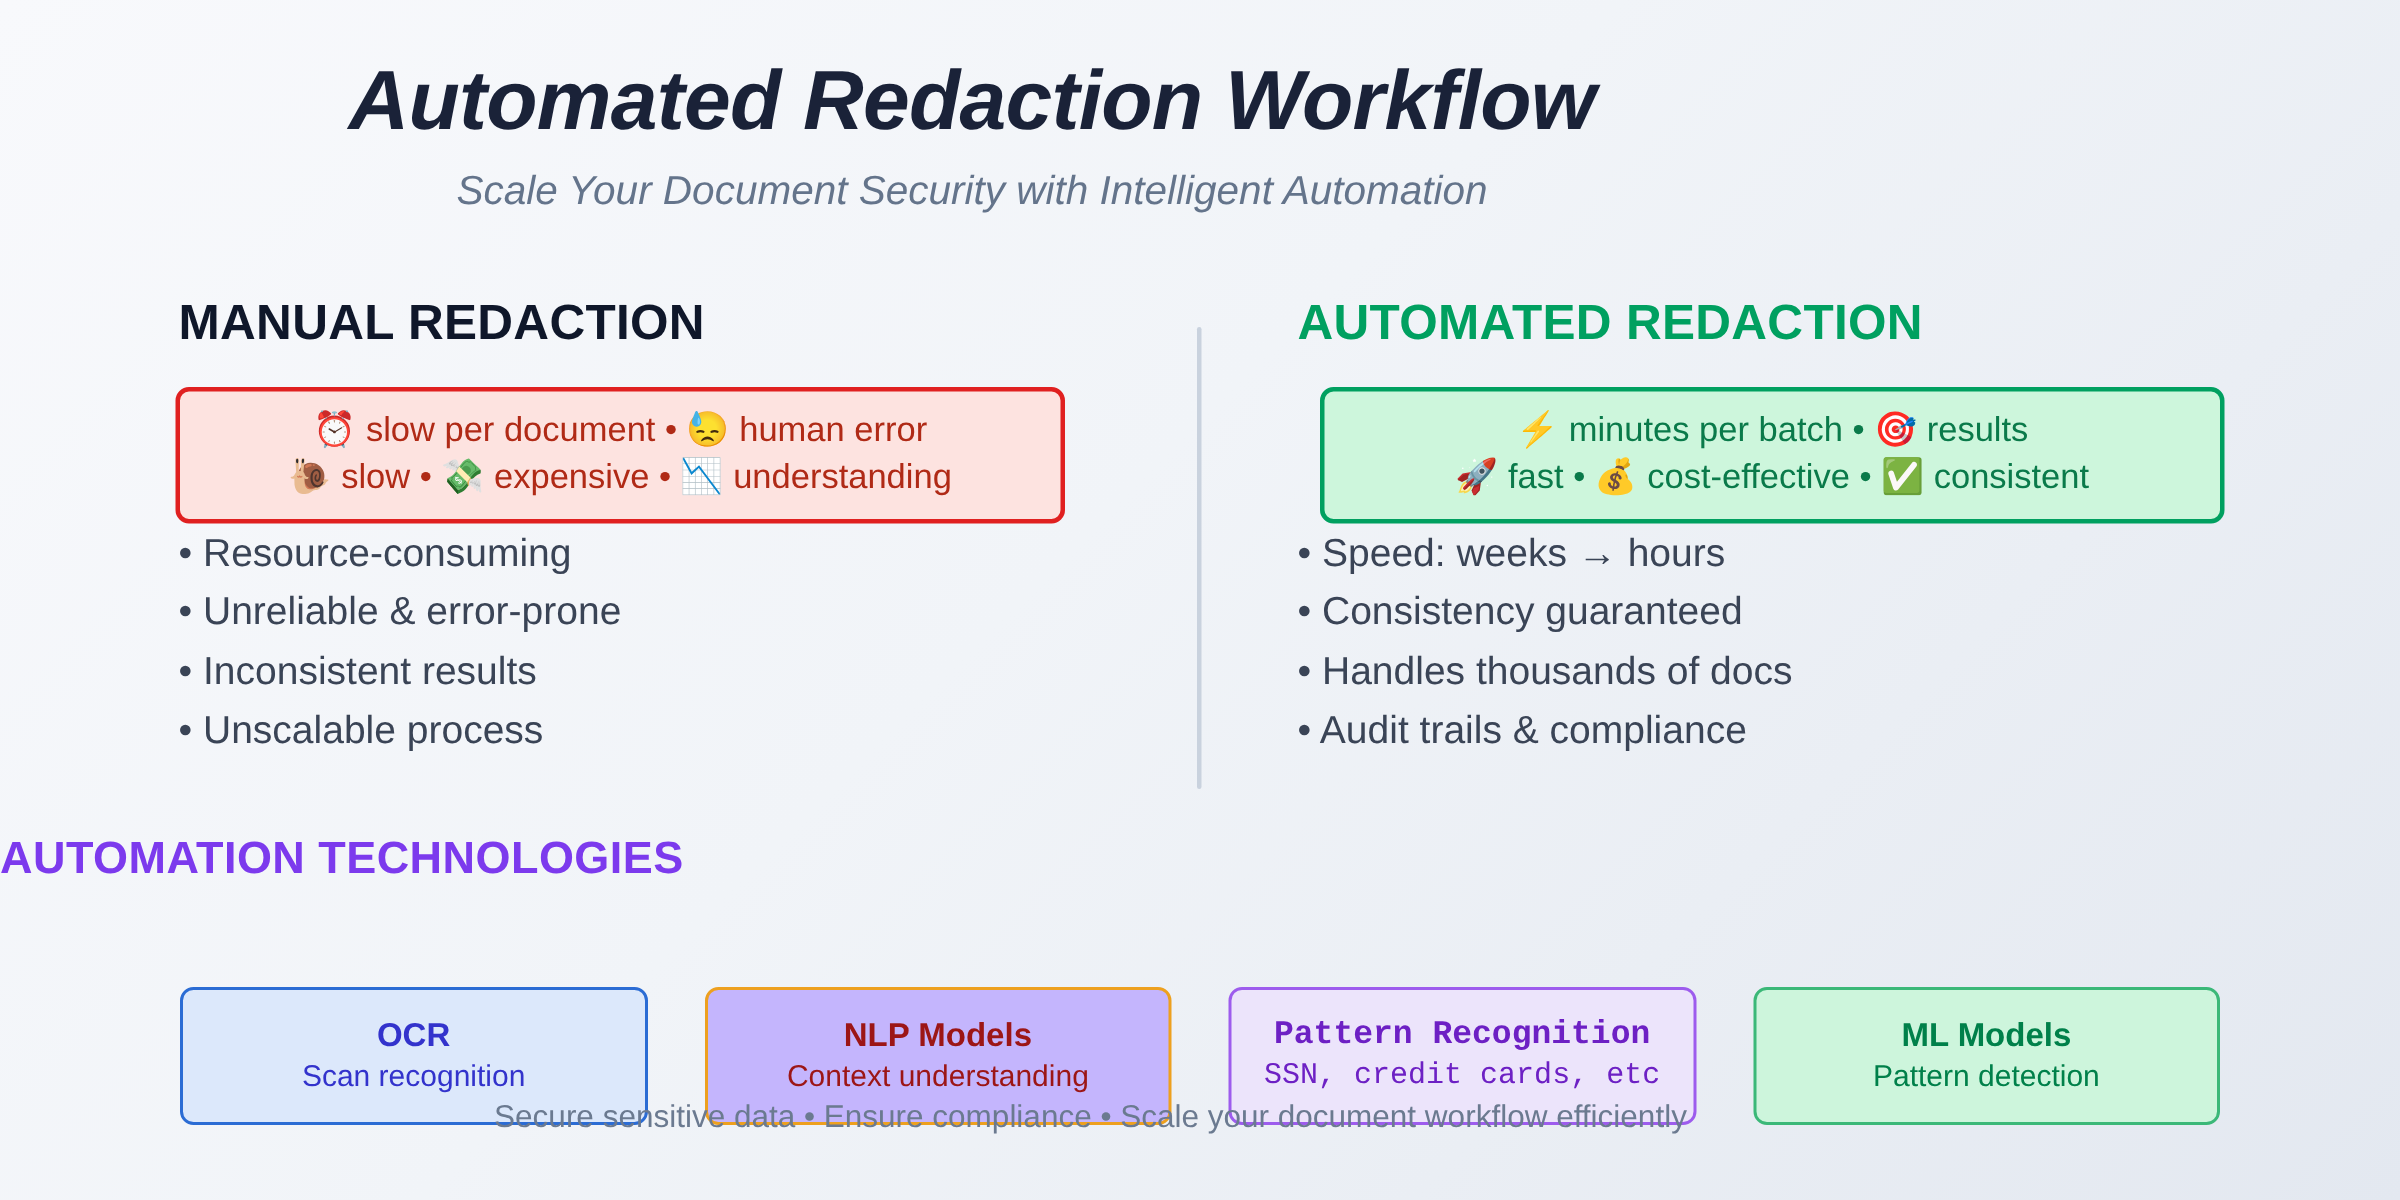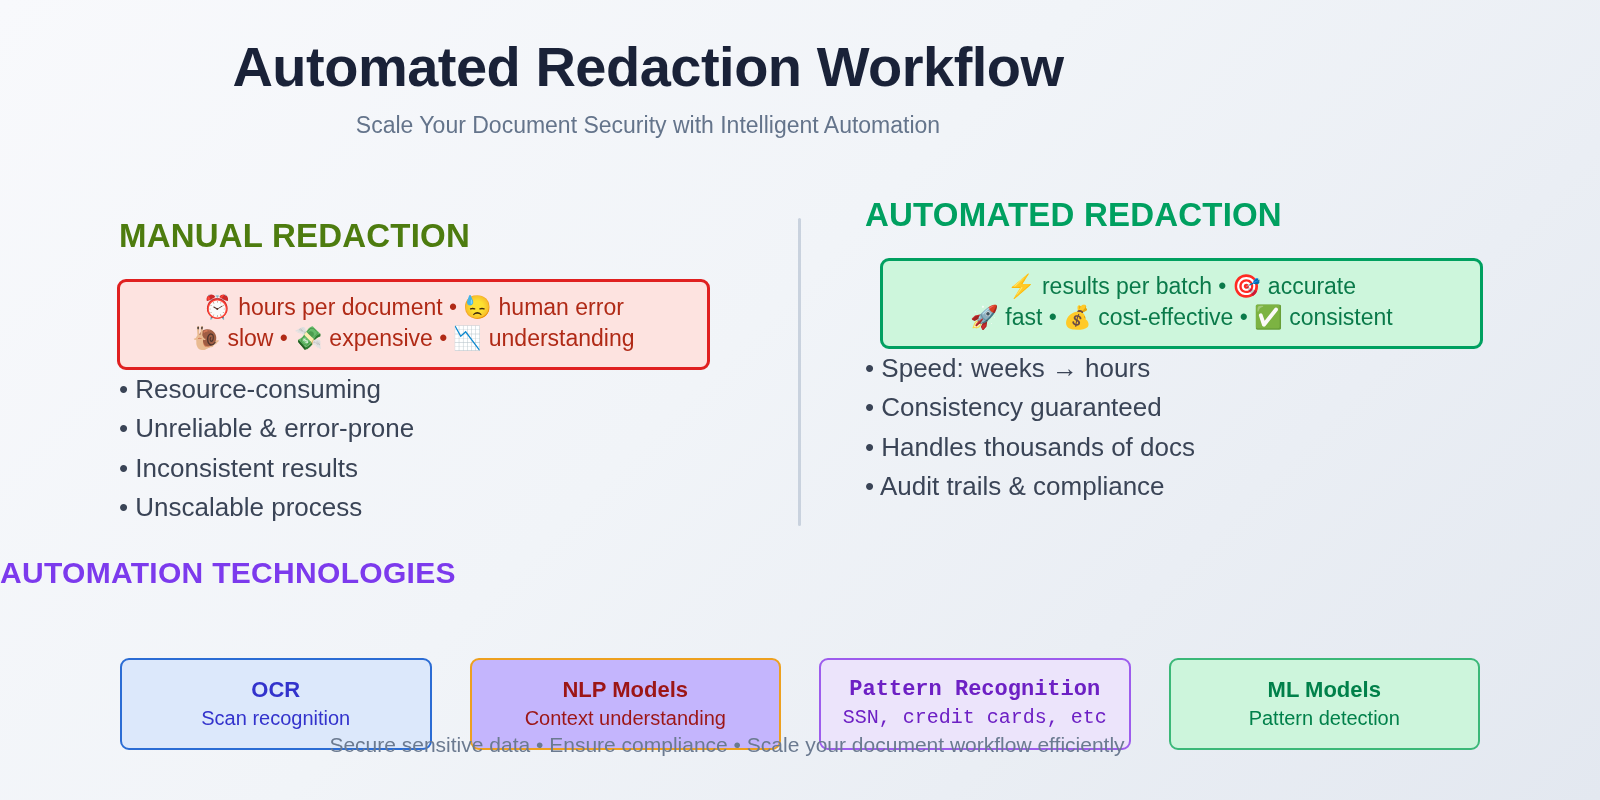--- a/index.html
+++ b/index.html
@@ -21,31 +21,32 @@
     box-sizing: border-box;
   }
 
   
   .header {
     position: absolute;
     top: 38px;
     left: 0;
     width: 1296px;
     text-align: center;
+    font-style: italic;
   }
   .title {
     font-size: 56px;
     font-weight: bold;
     color: #1a2238;
     letter-spacing: -0.5px;
     line-height: 1.05;
     margin: 0;
   }
   .subtitle {
-    font-size: 23px;
+    font-size: 27px;
     color: #64748b;
     margin-top: 16px;
     line-height: 1.1;
   }
 
   
   .columns {
     position: absolute;
     top: 196px;
     left: 0;
@@ -175,37 +176,37 @@
   <div class="header">
     <div class="title">Automated Redaction Workflow</div>
     <div class="subtitle">Scale Your Document Security with Intelligent Automation</div>
   </div>
 
   <div class="columns">
 
     <div class="divider"></div>
 
     <div class="col col-left">
-      <div class="col-heading neg" style="color: #4d7c0f; margin-top: 21px;">MANUAL REDACTION</div>
+      <div class="col-heading neg" style="color: #0f172a;">MANUAL REDACTION</div>
       <div class="badge-box badge-neg" style="border-color: rgb(224, 32, 32); background: rgb(253, 227, 224);">
-        <div class="line" style="color: rgb(176, 42, 22);">⏰ hours per document • 😓 human error</div>
+        <div class="line" style="color: rgb(176, 42, 22);">⏰ slow per document • 😓 human error</div>
         <div class="line" style="color: rgb(176, 42, 22);">🐌 slow • 💸 expensive • 📉 understanding</div>
       </div>
       <div class="bullets">
         <div class="bullet">• Resource-consuming</div>
         <div class="bullet">• Unreliable &amp; error-prone</div>
         <div class="bullet">• Inconsistent results</div>
         <div class="bullet">• Unscalable process</div>
       </div>
     </div>
 
     <div class="col col-right">
       <div class="col-heading pos" style="color: rgb(0, 160, 96);">AUTOMATED REDACTION</div>
       <div class="badge-box badge-pos" style="border-color: rgb(0, 160, 96); background: rgb(205, 246, 220);">
-        <div class="line" style="color: rgb(10, 122, 74);">⚡ results per batch • 🎯 accurate</div>
+        <div class="line" style="color: rgb(10, 122, 74);">⚡ minutes per batch • 🎯 results</div>
         <div class="line" style="color: rgb(10, 122, 74);">🚀 fast • 💰 cost-effective • ✅ consistent</div>
       </div>
       <div class="bullets">
         <div class="bullet">• Speed: weeks → hours</div>
         <div class="bullet">• Consistency guaranteed</div>
         <div class="bullet">• Handles thousands of docs</div>
         <div class="bullet">• Audit trails &amp; compliance</div>
       </div>
     </div>
   </div>

